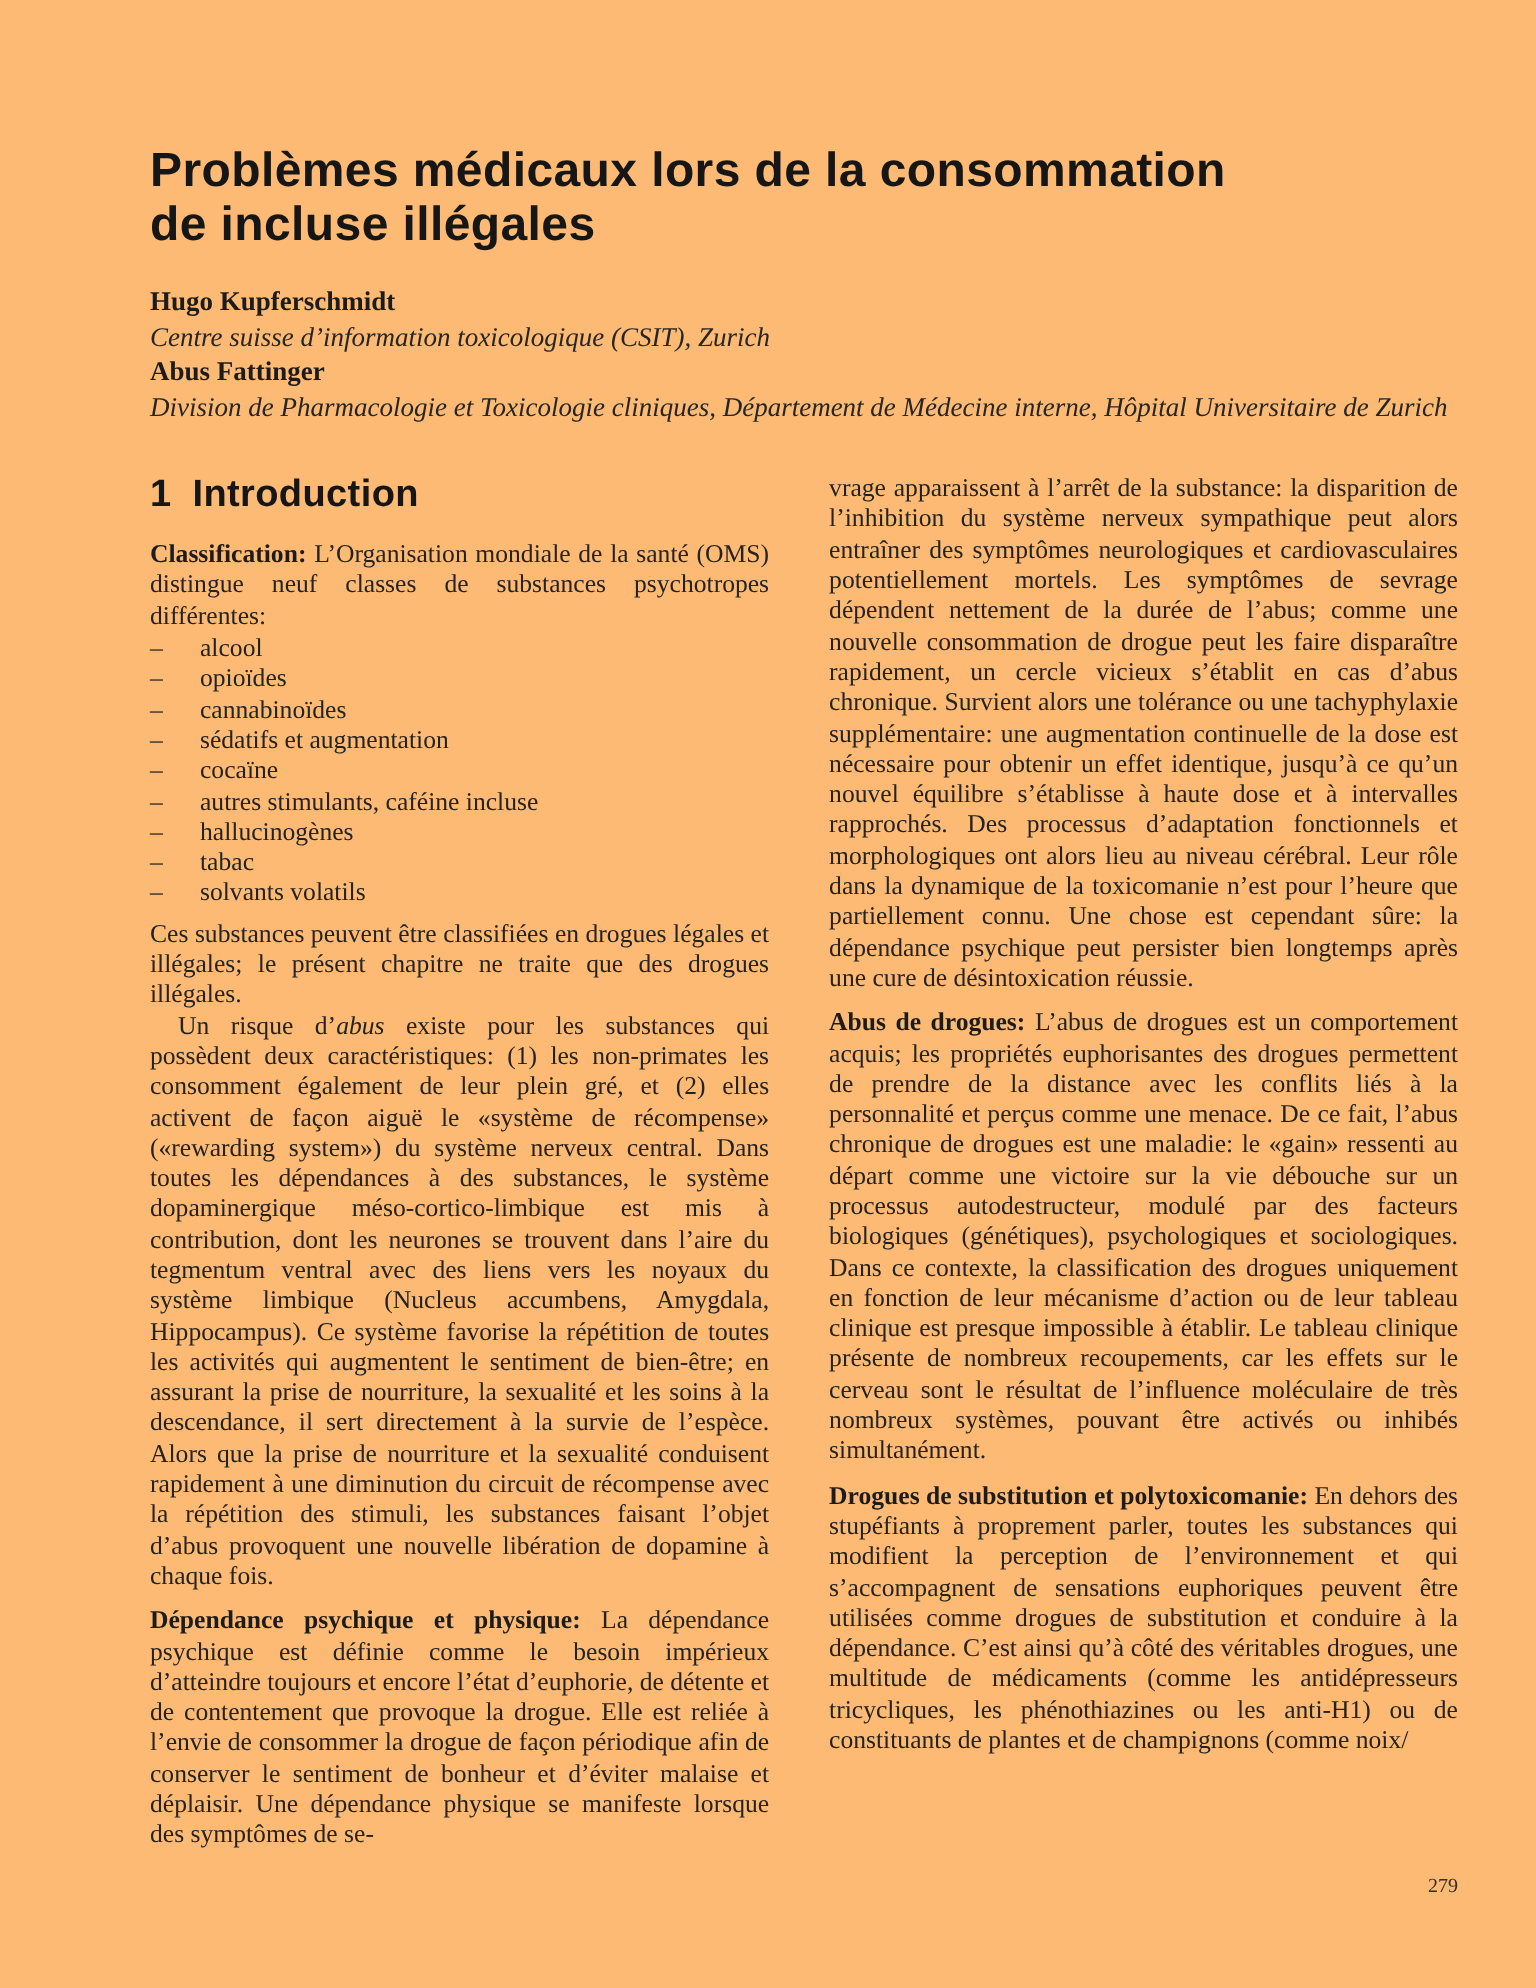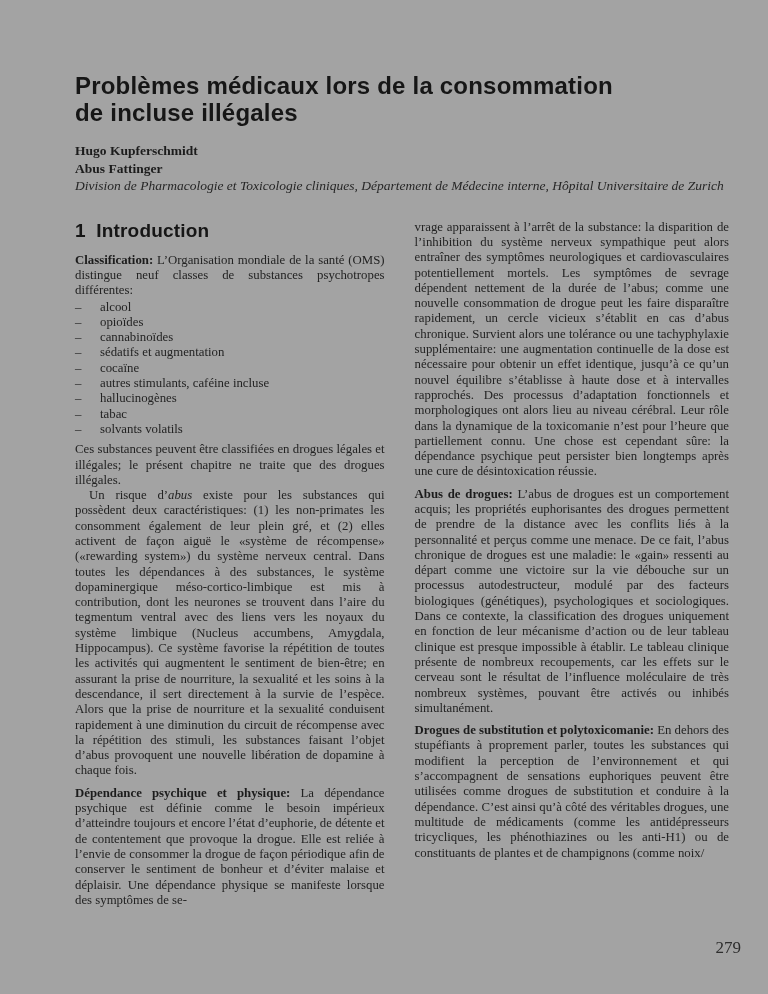--- a/index.html
+++ b/index.html
@@ -4,21 +4,21 @@
 <style>
   html, body {
     margin: 0;
     padding: 0;
     background: #ffffff;
   }
   .page {
     position: relative;
     width: 768px;
     height: 994px;
-    background: #a3a3a3;
+    background: #fdba74;
     overflow: hidden;
     font-family: "Liberation Serif", serif;
     color: #232323;
   }
   .content {
     position: absolute;
     left: 75px;
     top: 56px;
     width: 654px;
   }
@@ -76,38 +76,39 @@
     font-size: 12.8px;
     line-height: 15.3px;
   }
   .dash-marker {
     width: 25px;
     flex: 0 0 25px;
   }
   .page-number {
     position: absolute;
     top: 938px;
-    right: 27px;
-    font-size: 17px;
+    right: 39px;
+    font-size: 10px;
     color: #2e2e2e;
   }
 </style>
 </head>
 <body>
 
 <div class="page">
   <div class="content">
 
     <h1 class="title">
         <span class="title-line">Problèmes médicaux lors de la consommation</span>
         <span class="title-line">de incluse illégales</span>
       </h1>
 
     <div class="authors">
       <div class="author-name">Hugo Kupferschmidt</div>
+      <div class="author-affil">Centre suisse d’information toxicologique (CSIT), Zurich</div>
       <div class="author-name">Abus Fattinger</div>
       <div class="author-affil">Division de Pharmacologie et Toxicologie cliniques, Département de Médecine interne, Hôpital Universitaire de Zurich</div>
     </div>
 
     <div class="columns">
 
       <div class="col col-left">
         <h2 class="section-heading"><span class="sec-num">1</span><span class="sec-title">Introduction</span></h2>
 
         <p class="body-p">

